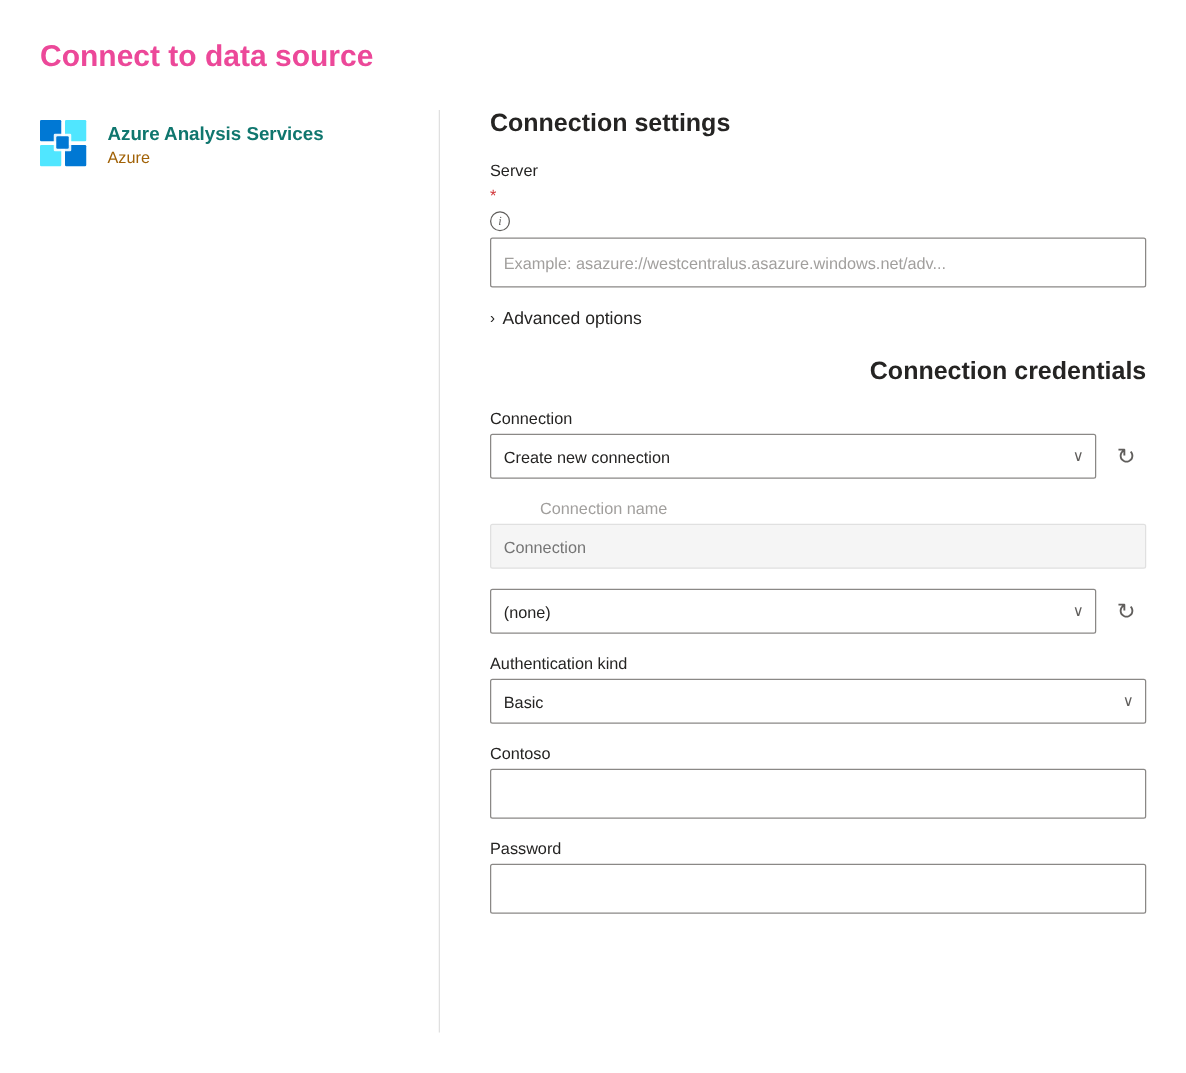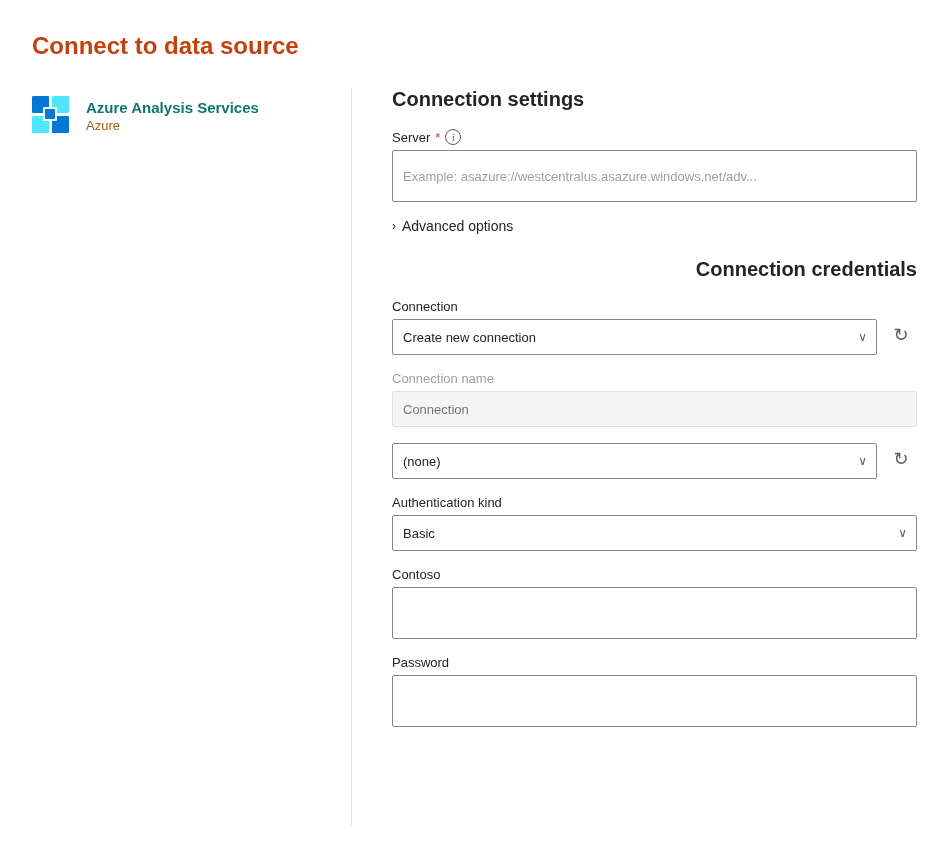--- a/index.html
+++ b/index.html
@@ -13,21 +13,21 @@
     }
     .page-container {
       display: flex;
       flex-direction: column;
       padding: 32px 32px 32px 32px;
       min-height: 858px;
     }
     .page-title {
       font-size: 24px;
       font-weight: 600;
-      color: #c2410c;
+      color: #ec4899;
       margin-bottom: 28px;
     }
     .main-layout {
       display: flex;
       flex-direction: row;
       gap: 0;
       flex: 1;
     }
     .sidebar {
       width: 320px;
@@ -65,22 +65,23 @@
       font-size: 20px;
       font-weight: 700;
       color: #252423;
       margin-bottom: 18px;
     }
     .field-label {
       font-size: 13px;
       color: #252423;
       margin-bottom: 5px;
       display: flex;
-      align-items: flex-end;
+      align-items: flex-start;
       gap: 5px;
+      flex-direction: column;
     }
     .required-star {
       color: #d13438;
       font-size: 13px;
     }
     .info-icon {
       display: inline-flex;
       align-items: center;
       justify-content: center;
       width: 16px;
@@ -88,21 +89,21 @@
       border: 1.5px solid #605e5c;
       border-radius: 50%;
       font-size: 10px;
       color: #605e5c;
       cursor: pointer;
       font-style: italic;
       font-family: serif;
     }
     .text-input {
       width: 100%;
-      height: 52px;
+      height: 40px;
       border: 1px solid #8a8886;
       border-radius: 2px;
       padding: 0 10px;
       font-size: 13px;
       color: #000000;
       background: #fff;
       outline: none;
     }
     .text-input::placeholder {
       color: #a19f9d;
@@ -126,21 +127,21 @@
       color: #252423;
     }
     .section-divider {
       margin-top: 8px;
       margin-bottom: 18px;
       text-align: right;
     }
     .dropdown-row {
       display: flex;
       flex-direction: row;
-      align-items: flex-start;
+      align-items: center;
       gap: 8px;
     }
     .dropdown-select {
       flex: 1;
       height: 36px;
       border: 1px solid #8a8886;
       border-radius: 2px;
       padding: 0 10px;
       font-size: 13px;
       color: #252423;
@@ -186,20 +187,21 @@
       padding: 0 10px;
       font-size: 13px;
       color: #a19f9d;
       background: #f5f5f5;
       outline: none;
     }
     .field-label-muted {
       font-size: 13px;
       color: #a19f9d;
       margin-bottom: 5px;
+      margin-left: 40px;
     }
   </style>
 </head>
 <body>
 
 <div class="page-container">
   <h1 class="page-title">Connect to data source</h1>
 
   <div class="main-layout">
 

